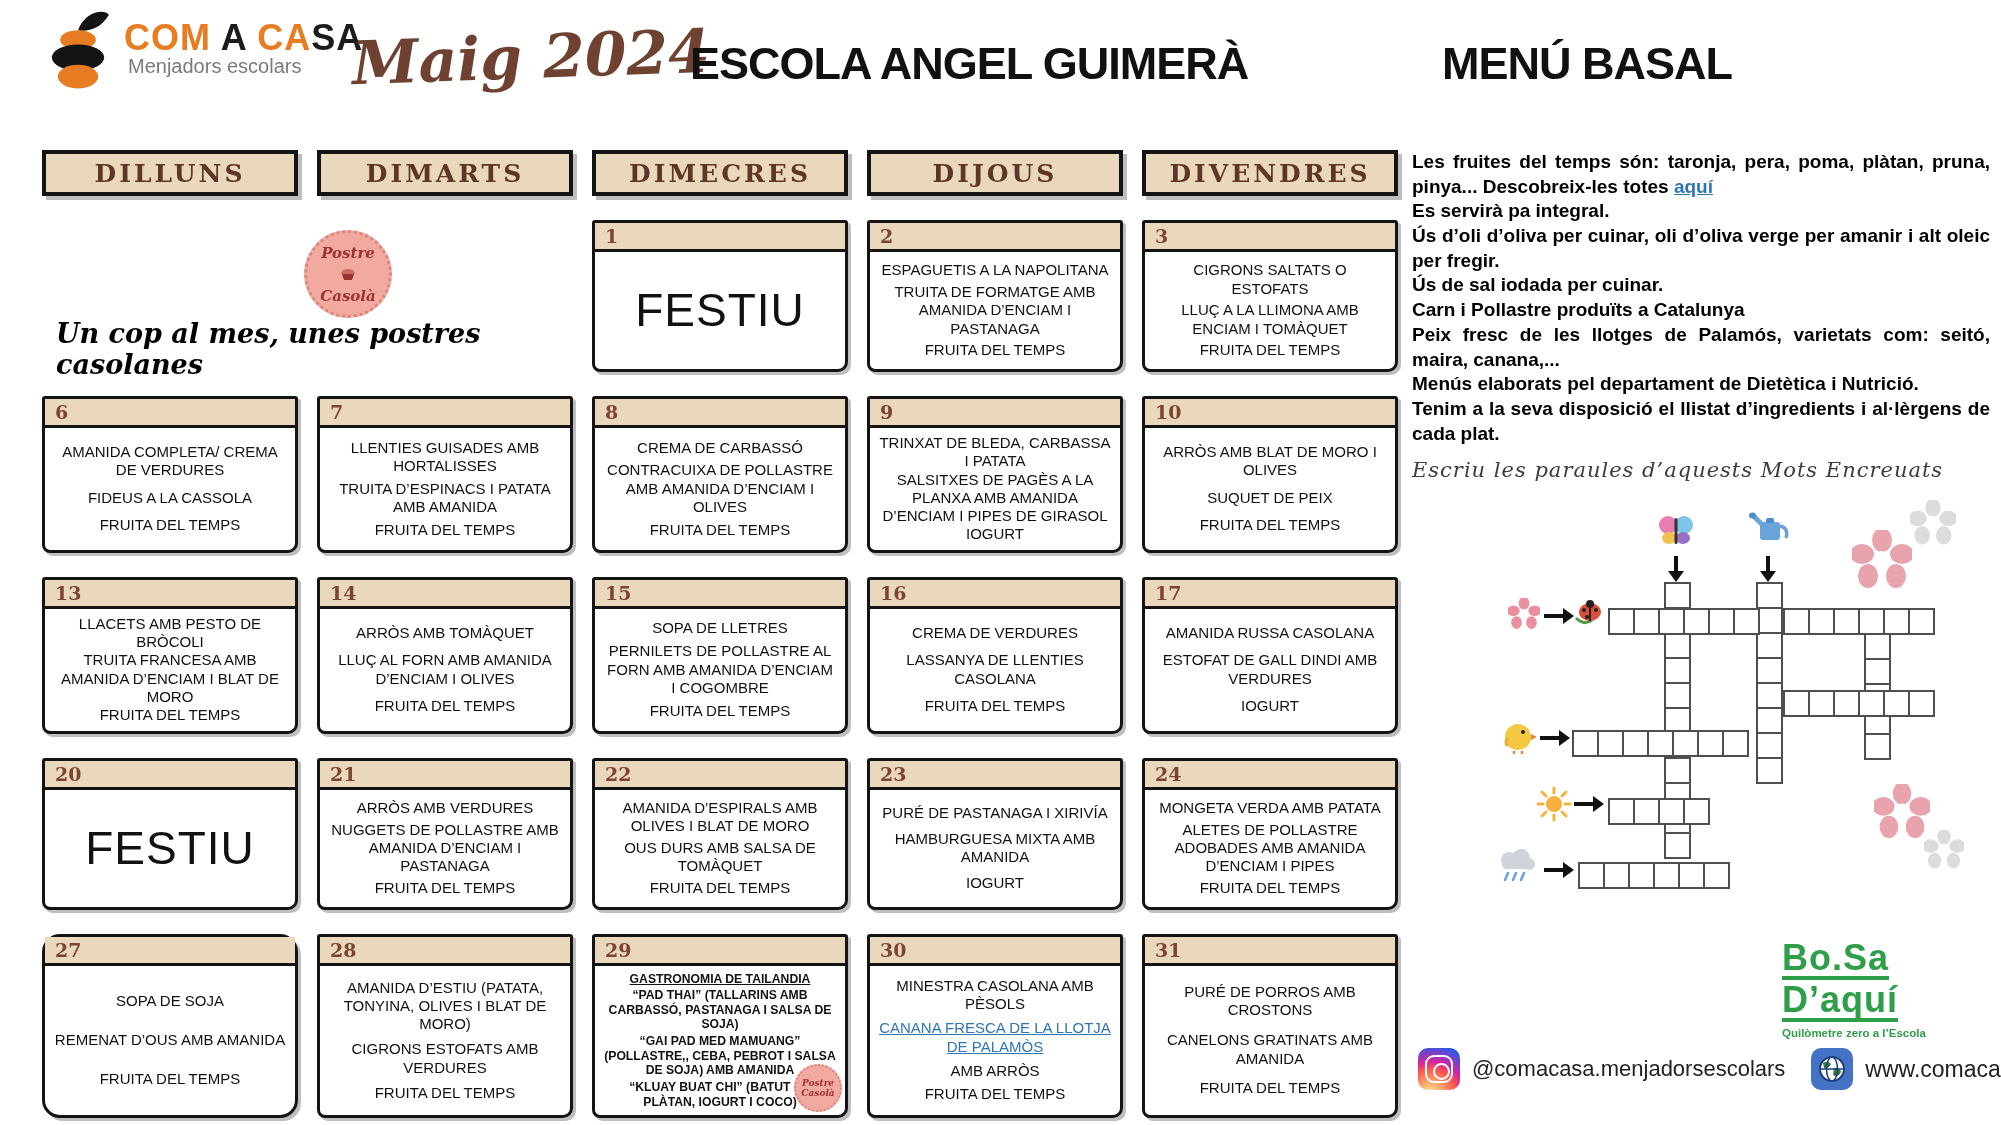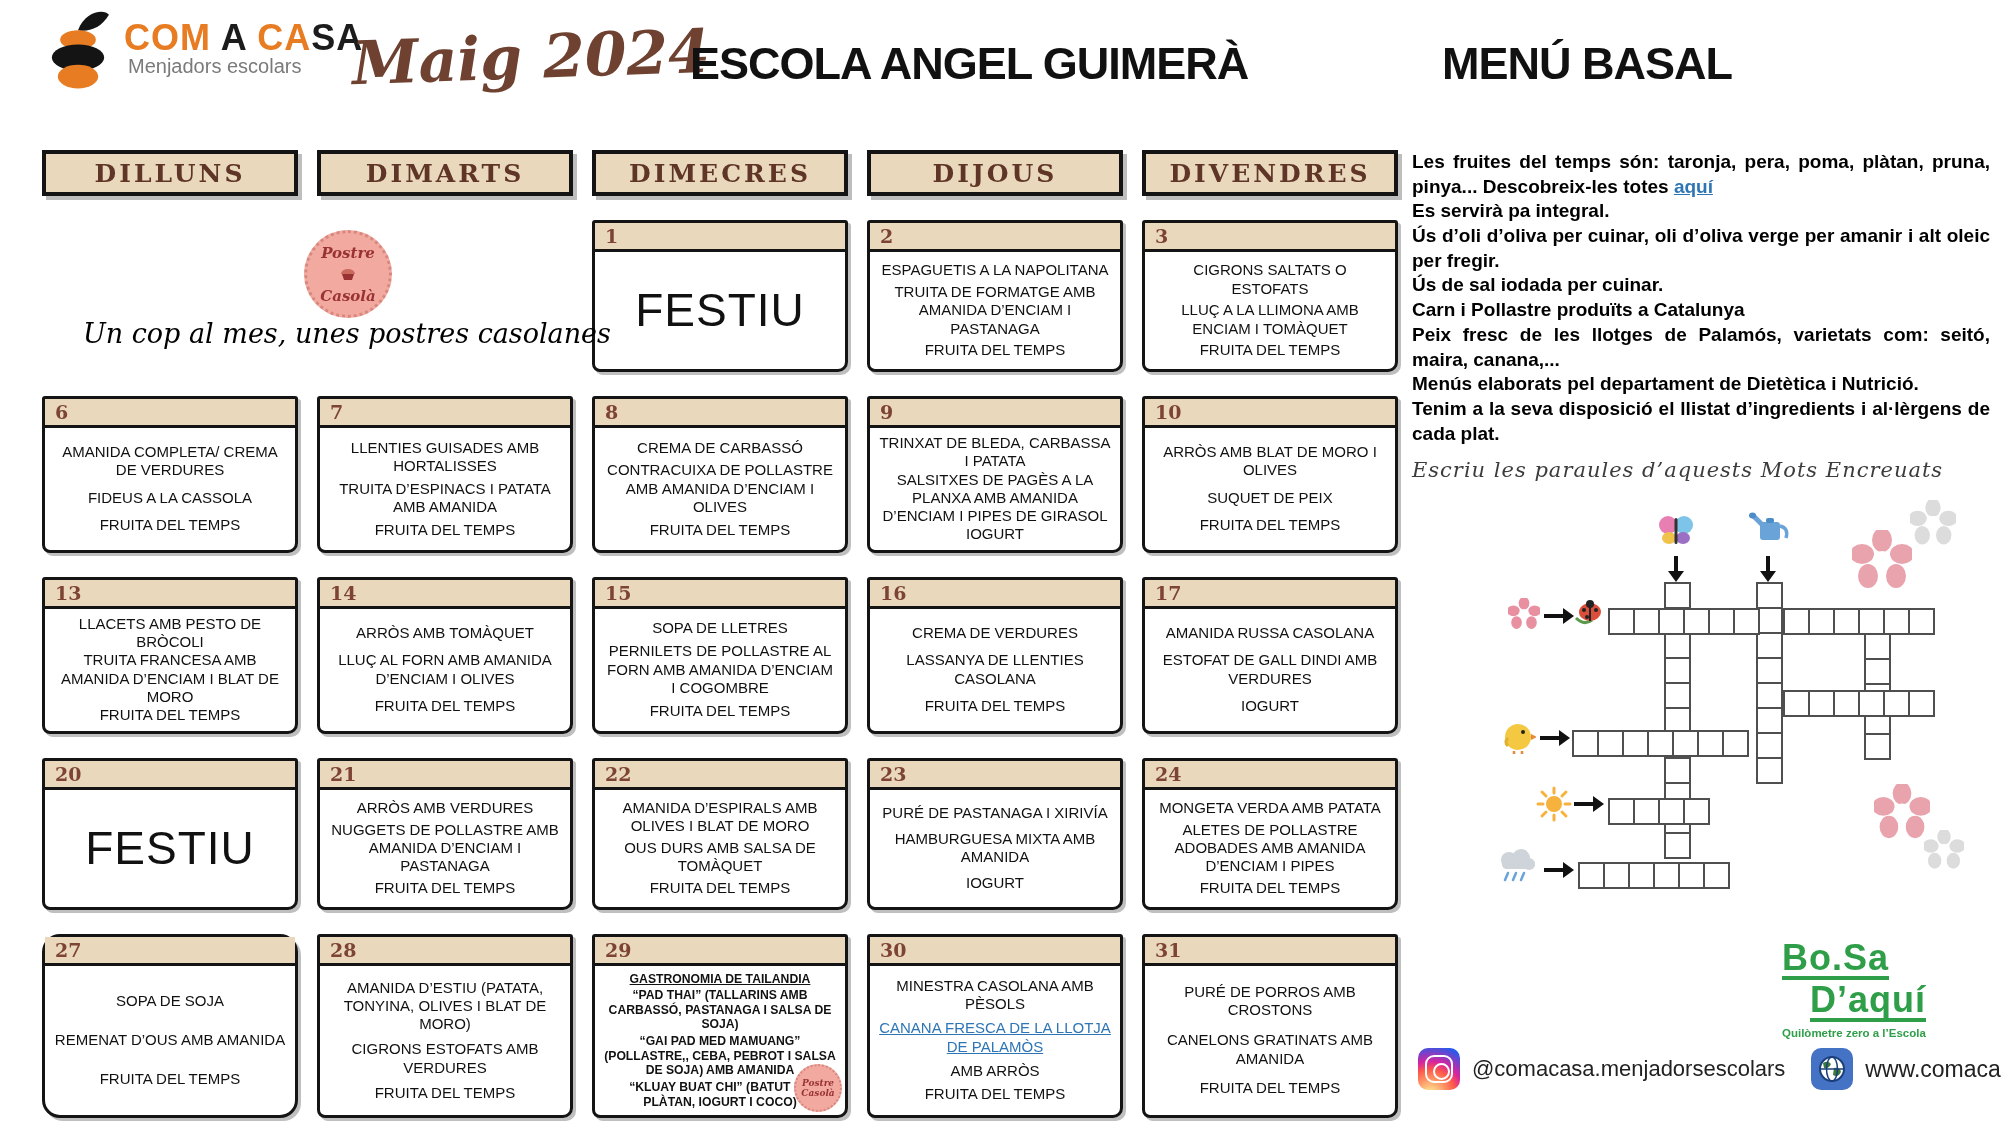--- a/index.html
+++ b/index.html
@@ -41,41 +41,41 @@
 
   .badge{position:absolute;left:262px;top:80px;width:88px;height:88px;border-radius:50%;
        background:#f2a9a0;border:3px dotted #d8877c;display:flex;flex-direction:column;gap:2px;
        align-items:center;justify-content:center;font-family:"DejaVu Serif", serif;font-style:italic;
        font-weight:bold;color:#993333;font-size:15px;box-sizing:border-box;}
   .mini-badge{position:absolute;right:3px;bottom:3px;width:48px;height:48px;border-radius:50%;
        background:#f2a9a0;border:2px dotted #d8877c;display:flex;flex-direction:column;
        align-items:center;justify-content:center;font-family:"DejaVu Serif", serif;font-style:italic;
        font-weight:bold;color:#993333;font-size:9px;box-sizing:border-box;}
   .script-note{position:absolute;left:14px;top:168px;width:580px;font-family:"DejaVu Serif", serif;
-       font-style:italic;font-weight:normal;font-size:27px;color:#000;margin-left:27px;}
+       font-style:italic;font-weight:bold;font-size:27px;color:#000;}
 
   
   .panel{position:absolute;left:1412px;top:150px;width:578px;height:975px;}
   .notes{font-weight:bold;font-size:19px;text-align:justify;line-height:1.3;color:#000;}
   .cw-title{font-family:"DejaVu Serif", serif;font-style:italic;font-size:21px;color:#3c3c3c;
        margin-top:12px;letter-spacing:1px;white-space:nowrap;}
   .cw{position:relative;height:420px;margin-top:4px;}
   .sq{position:absolute;width:27px;height:27px;background:#fff;border:2px solid #4f4f4f;box-sizing:border-box;}
   .cw-icon{position:absolute;line-height:0;}
   .arr-d{position:absolute;width:4px;height:16px;background:#111;}
   .arr-d::after{content:"";position:absolute;left:-6px;bottom:-10px;border-top:11px solid #111;
        border-left:8px solid transparent;border-right:8px solid transparent;}
   .arr-r{position:absolute;width:20px;height:4px;background:#111;}
   .arr-r::after{content:"";position:absolute;right:-10px;top:-6px;border-left:11px solid #111;
        border-top:8px solid transparent;border-bottom:8px solid transparent;}
 
   .kmzero{position:absolute;left:370px;top:790px;width:160px;color:#2f9e48;}
   .kmzero .l1,.kmzero .l2{font-size:36px;font-weight:900;line-height:1.0;letter-spacing:1px;
        border-bottom:4px solid #2f9e48;display:inline-block;}
-  .kmzero .l2{margin-top:2px;margin-left:28px;}
+  .kmzero .l2{margin-top:2px;}
   .kmzero .tagline{font-size:11.5px;font-weight:bold;margin-top:5px;}
 
   .footer{position:absolute;left:6px;top:898px;width:572px;display:flex;align-items:center;}
   .ig{width:42px;height:42px;border-radius:10px;position:relative;flex:0 0 auto;
       background:radial-gradient(circle at 30% 110%, #fdf497 0%, #fd5949 45%, #d6249f 60%, #285aeb 90%);}
   .ig::before{content:"";position:absolute;inset:7px;border:2.5px solid #fff;border-radius:9px;}
   .ig::after{content:"";position:absolute;left:50%;top:50%;width:13px;height:13px;margin:-6.5px 0 0 -6.5px;
       border:2.5px solid #fff;border-radius:50%;}
   .globe{width:42px;height:42px;border-radius:10px;background:#4472c4;display:flex;align-items:center;
       justify-content:center;flex:0 0 auto;}

